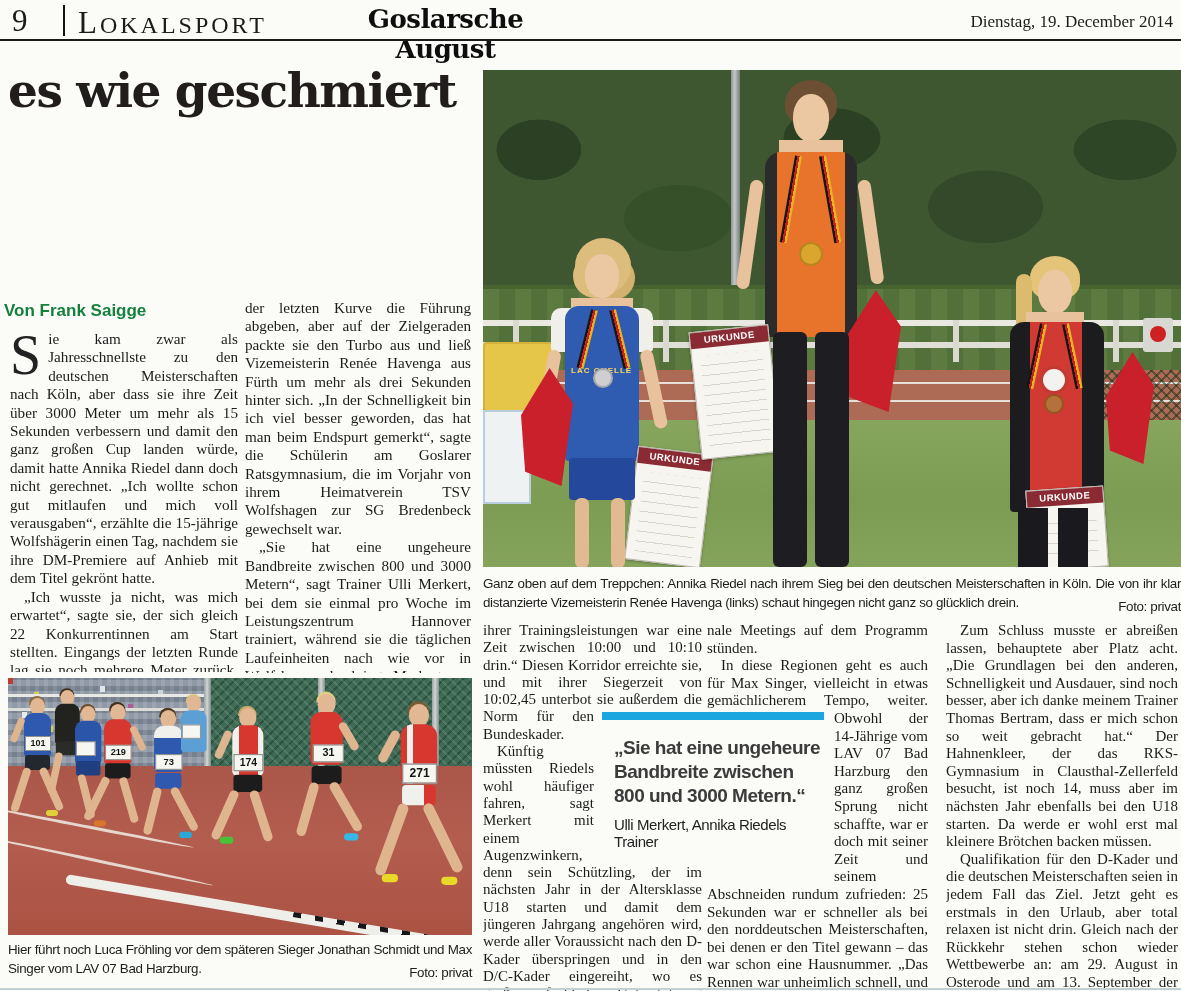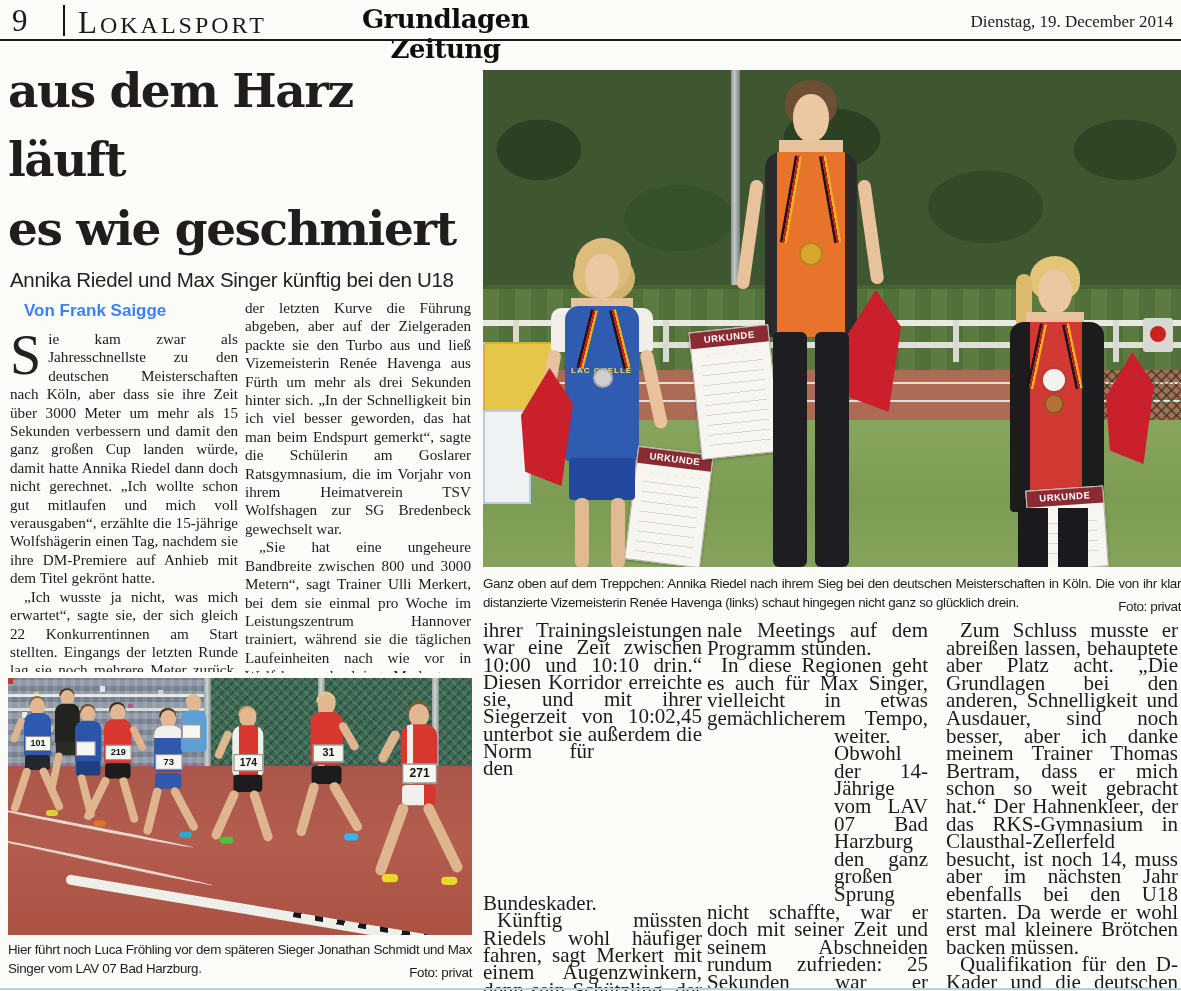--- a/index.html
+++ b/index.html
@@ -15,26 +15,26 @@
   .masthead{left:318px;top:4px;width:255px;text-align:center;font-family:"DejaVu Serif",serif;
             font-weight:bold;font-size:26px;letter-spacing:-0.5px;color:#0e0e0e;}
   .issue-date{right:8px;top:12px;font-size:17px;}
   .header-rule{left:0;top:39px;width:1181px;height:2px;background:#1a1a1a;}
 
   
   .headline{left:8px;top:56px;width:466px;font-family:"DejaVu Serif",serif;font-weight:bold;
             font-size:47px;line-height:69px;letter-spacing:-1.5px;color:#211d1d;}
   .subhead{left:10px;top:268px;width:462px;font-family:"Liberation Sans",sans-serif;
            font-size:20.5px;letter-spacing:-0.3px;color:#222;}
-  .byline{left:24px;top:301px;font-family:"Liberation Sans",sans-serif;font-weight:bold;
-          font-size:17px;color:#3b82f6;}
+  .byline{left:4px;top:301px;font-family:"Liberation Sans",sans-serif;font-weight:bold;
+          font-size:17px;color:#15803d;}
 
   
   .bodycol{font-size:15.2px;line-height:18.4px;text-align:justify;hyphens:auto;overflow:hidden;}
-  .bcol{font-size:21px;line-height:17.6px;}
+  .bcol{font-size:15px;line-height:17.6px;}
   .bodycol p{margin:0;}
   .p-indent{text-indent:14px;}
   .dropcap{float:left;font-size:56px;line-height:47px;padding:2px 7px 0 0;color:#222;}
   .col1{left:10px;top:330px;width:228px;height:342px;}
   .col2{left:245px;top:299px;width:226px;height:374px;}
   .col3{left:483px;top:622px;width:219px;height:369px;line-height:17.3px;}
   .col4{left:707px;top:622px;width:221px;height:369px;}
   .col5{left:946px;top:622px;width:232px;height:369px;}
   .spacer-r{float:right;width:108px;height:152px;}
   .spacer-l{float:left;width:127px;height:164px;}
@@ -144,30 +144,28 @@
 </style>
 </head>
 <body>
 
 <div id="page">
 
   <header>
     <div class="abs pagenum">9</div>
     <div class="abs hdr-divider"></div>
     <div class="abs section-title">LOKALSPORT</div>
-    <div class="abs masthead">Grundlagen Zeitung</div>
+    <div class="abs masthead">Goslarsche August</div>
     <div class="abs issue-date">Dienstag, 19. December 2014</div>
     <div class="abs header-rule"></div>
   </header>
 
   <h1 class="abs headline" style="margin:0;">
-    <span style="display:block">aus dem Harz läuft</span>
     <span style="display:block">es wie geschmiert</span>
   </h1>
-  <h2 class="abs subhead" style="margin:0;font-weight:normal;">Annika Riedel und Max Singer künftig bei den U18</h2>
   <div class="abs byline">Von Frank Saigge</div>
 
   <div class="abs bodycol col1">
     <p><span class="dropcap">S</span><span>ie kam zwar als Jahresschnellste zu den deutschen Meisterschaften nach Köln, aber dass sie ihre Zeit über 3000 Meter um mehr als 15 Sekunden verbessern und damit den ganz großen Cup landen würde, damit hatte Annika Riedel dann doch nicht gerechnet. „Ich wollte schon gut mitlaufen und mich voll verausgaben“, erzählte die 15-jährige Wolfshägerin einen Tag, nachdem sie ihre DM-Premiere auf Anhieb mit dem Titel gekrönt hatte.</span></p>
     <p class="p-indent">„Ich wusste ja nicht, was mich erwartet“, sagte sie, der sich gleich 22 Konkurrentinnen am Start stellten. Eingangs der letzten Runde lag sie noch mehrere Meter zurück, ehe sie 300 Meter vor dem Ziel attackierte. Noch einmal musste sie in</p>
   </div>
 
   <div class="abs bodycol col2">
     <p>der letzten Kurve die Führung abgeben, aber auf der Zielgeraden packte sie den Turbo aus und ließ Vizemeisterin Renée Havenga aus Fürth um mehr als drei Sekunden hinter sich. „In der Schnelligkeit bin ich viel besser geworden, das hat man beim Endspurt gemerkt“, sagte die Schülerin am Goslarer Ratsgymnasium, die im Vorjahr von ihrem Heimatverein TSV Wolfshagen zur SG Bredenbeck gewechselt war.</p>
     <p class="p-indent">„Sie hat eine ungeheure Bandbreite zwischen 800 und 3000 Metern“, sagt Trainer Ulli Merkert, bei dem sie einmal pro Woche im Leistungszentrum Hannover trainiert, während sie die täglichen Laufeinheiten nach wie vor in Wolfshagen absolviert. Merkert war vor dem Start in Köln von Beginn an von ihrer Chance überzeugt: „Aufgrund</p>
@@ -392,15 +390,20 @@
   <div class="abs bodycol bcol col4">
     <p>nale Meetings auf dem Programm stünden.</p>
     <p class="p-indent"><span>In diese Regionen geht es auch für Max Singer, vielleicht in etwas gemächlicherem Tempo, weiter. </span><span class="spacer-l"></span><span>Obwohl der 14-Jährige vom LAV 07 Bad Harzburg den ganz großen Sprung nicht schaffte, war er doch mit seiner Zeit und seinem Abschneiden rundum zufrieden: 25 Sekunden war er schneller als bei den norddeutschen Meisterschaften, bei denen er den Titel gewann – das war schon eine Hausnummer. „Das Rennen war unheimlich schnell, und ich habe mich bemüht, das Tempo mitzugehen. Mit Taktik war da nichts zu machen.“</span></p>
   </div>
 
   <div class="abs bodycol bcol col5">
     <p class="p-indent">Zum Schluss musste er abreißen lassen, behauptete aber Platz acht. „Die Grundlagen bei den anderen, Schnelligkeit und Ausdauer, sind noch besser, aber ich danke meinem Trainer Thomas Bertram, dass er mich schon so weit gebracht hat.“ Der Hahnenkleer, der das RKS-Gymnasium in Clausthal-Zellerfeld besucht, ist noch 14, muss aber im nächsten Jahr ebenfalls bei den U18 starten. Da werde er wohl erst mal kleinere Brötchen backen müssen.</p>
     <p class="p-indent">Qualifikation für den D-Kader und die deutschen Meisterschaften seien in jedem Fall das Ziel. Jetzt geht es erstmals in den Urlaub, aber total relaxen ist nicht drin. Gleich nach der Rückkehr stehen schon wieder Wettbewerbe an: am 29. August in Osterode und am 13. September der Vergleichswettkampf der norddeutschen Verbände in Bremen.</p>
   </div>
 
+  <aside class="abs pullquote">
+    <div class="pq-bar" style="background: rgb(28, 166, 224);"></div>
+    <div class="pq-text">„Sie hat eine ungeheure Bandbreite zwischen 800 und 3000 Metern.“</div>
+    <div class="pq-attr">Ulli Merkert, Annika Riedels Trainer</div>
+  </aside>
 
   <div class="abs bottom-rule"></div>
 </div>
 
 </body></html>

